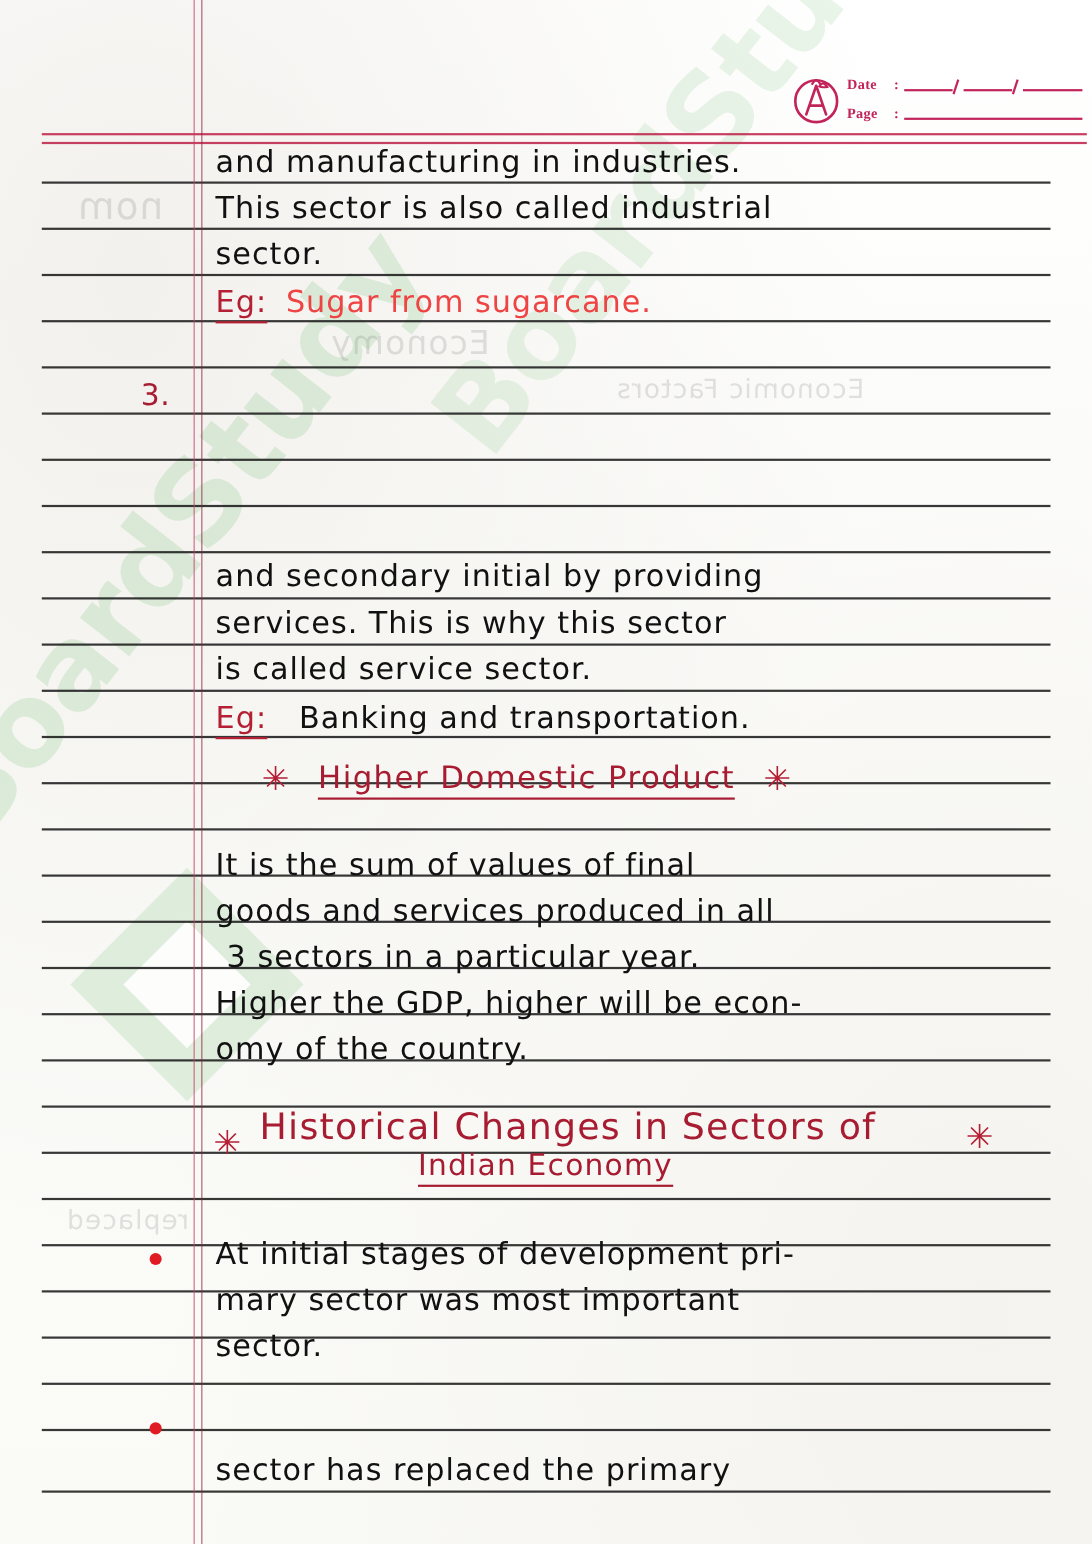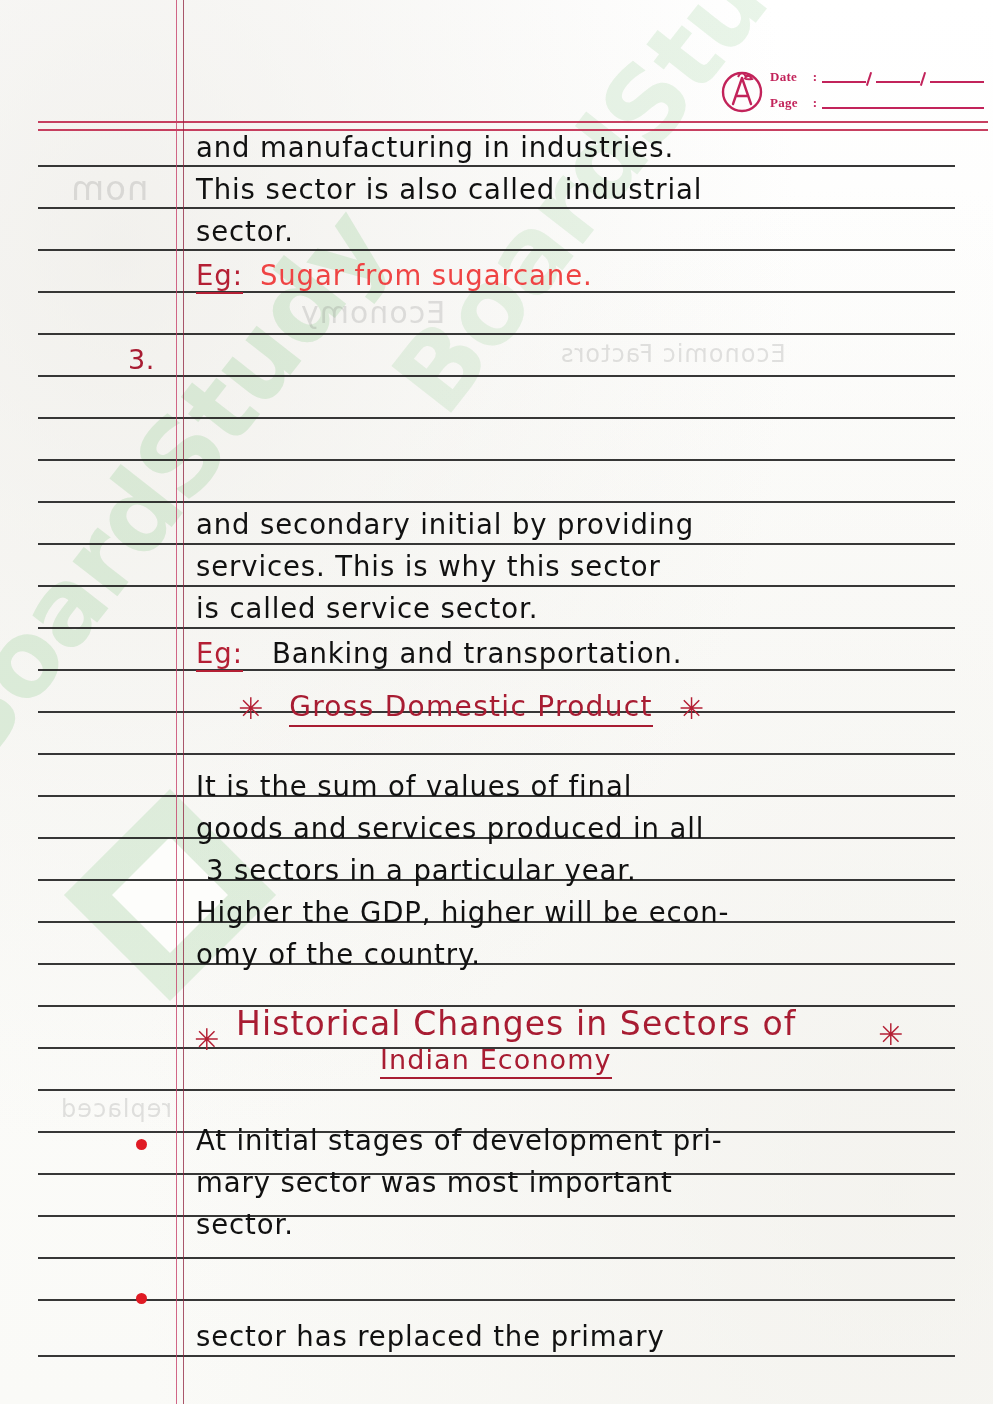--- a/index.html
+++ b/index.html
@@ -325,21 +325,21 @@
   <div class="hw-line" style="top:553px">services. This is why this sector</div>
   <div class="hw-line" style="top:595px">is called service sector.</div>
 
   <div style="position:absolute; left:196px; top:637px; white-space:nowrap;">
     <span class="u-red" style="font-family:'DejaVu Sans',sans-serif; font-size:27.5px; letter-spacing:.9px;">Eg:</span>
     <span style="font-family:'DejaVu Sans',sans-serif; font-size:27.5px; letter-spacing:.9px; color:#111; margin-left:24px;">Banking and transportation.</span>
   </div>
 
   <div style="position:absolute; left:238px; top:690px; white-space:nowrap; display:flex; align-items:center; gap:26px;">
     <span class="star">✳</span>
-    <span class="head-red head-underline" style="font-family:'DejaVu Sans',sans-serif; font-size:28px; letter-spacing:1.3px;">Gross Domestic Product</span>
+    <span class="head-red head-underline" style="font-family:'DejaVu Sans',sans-serif; font-size:28px; letter-spacing:1.3px;">Higher Domestic Product</span>
     <span class="star">✳</span>
   </div>
 
   <div class="hw-line" style="top:773px">It is the sum of values of final</div>
   <div class="hw-line" style="top:815px">goods and services produced in all</div>
   <div class="hw-line" style="top:857px; left:206px;">3 sectors in a particular year.</div>
   <div class="hw-line" style="top:899px">Higher the GDP, higher will be econ-</div>
   <div class="hw-line" style="top:941px">omy of the country.</div>
 
   <div style="position:absolute; left:194px; top:1025px;">

